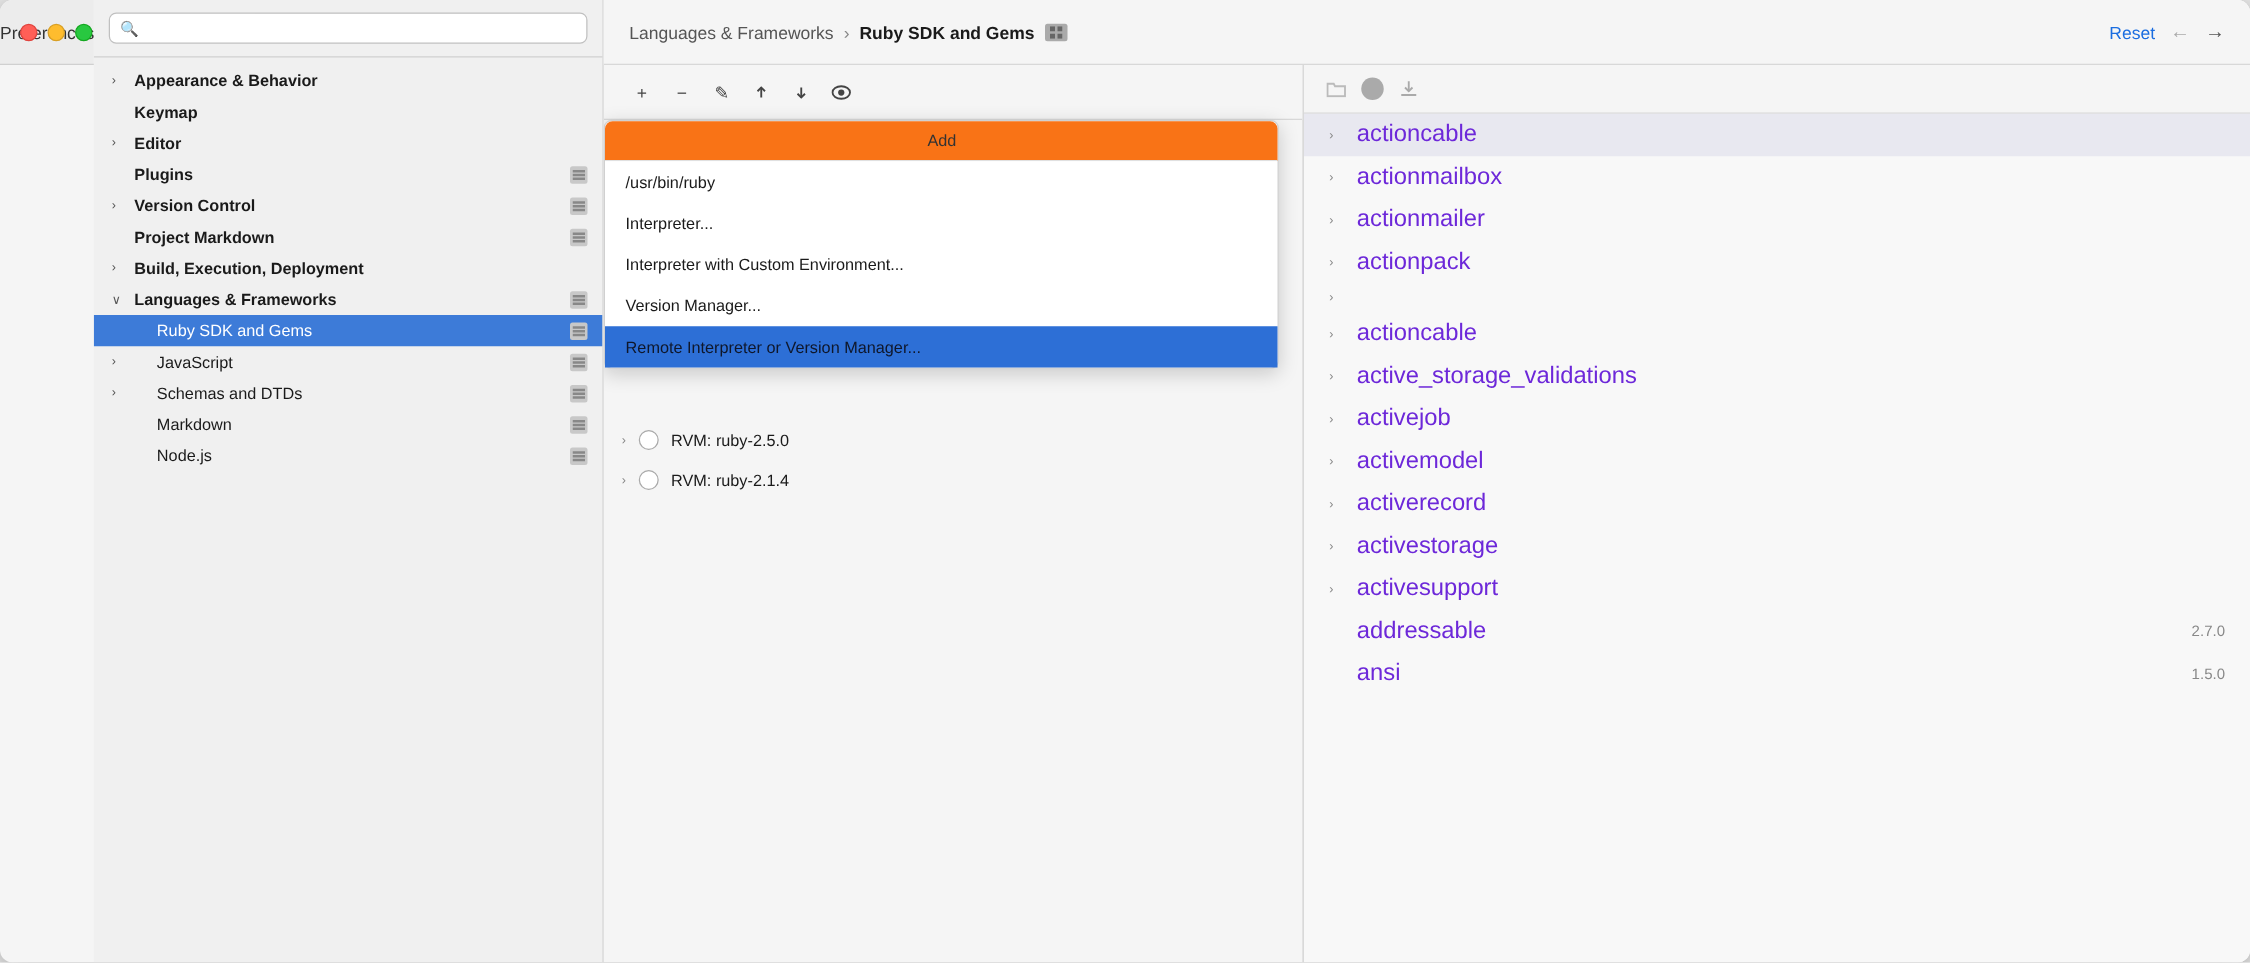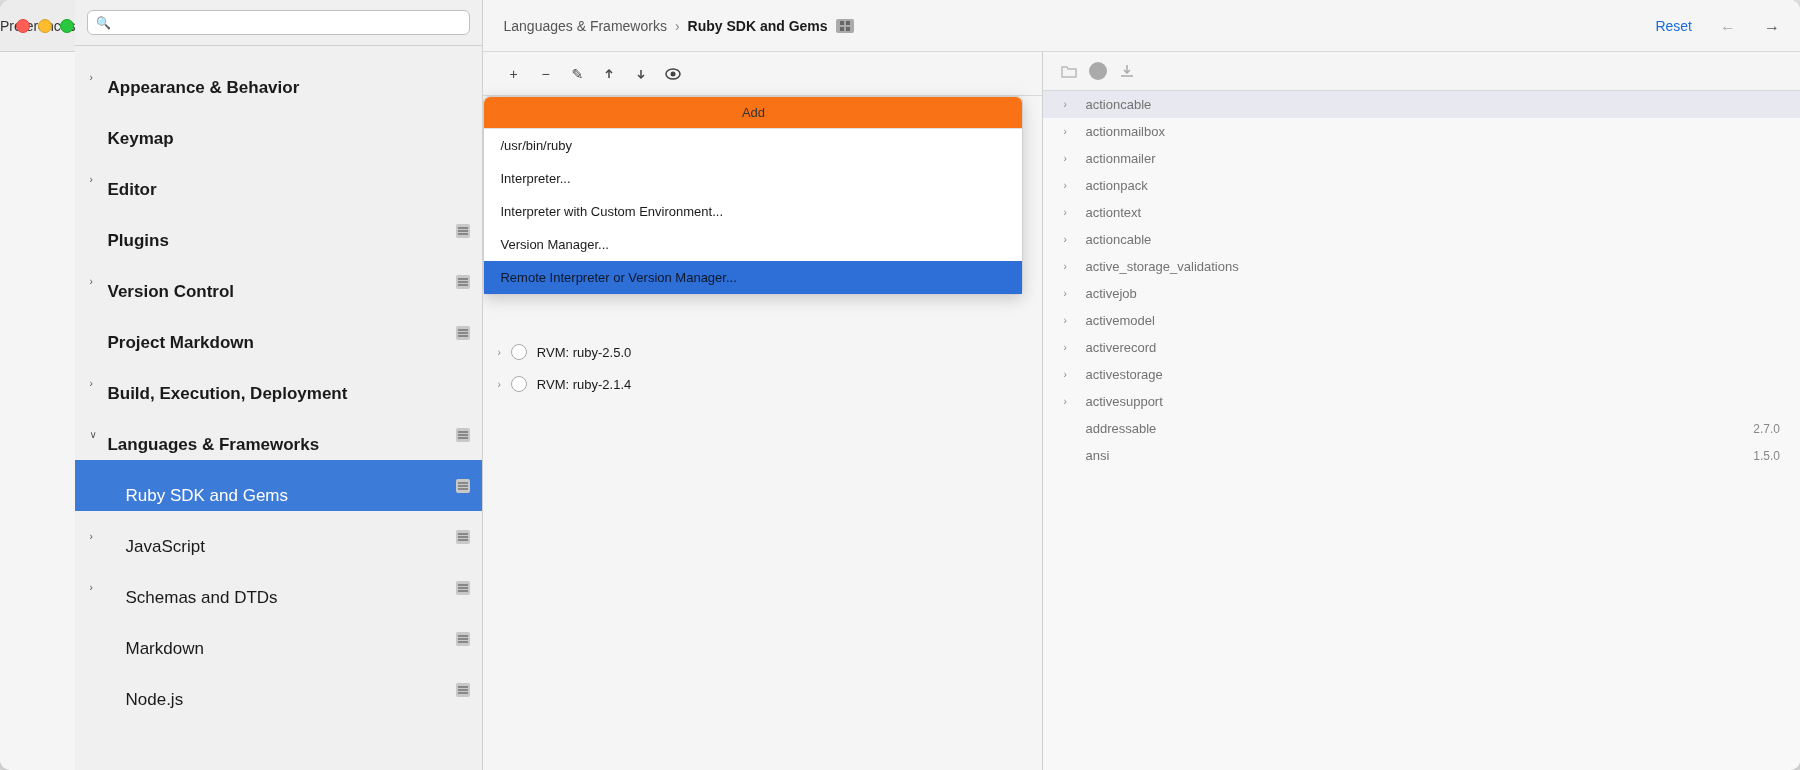--- a/index.html
+++ b/index.html
@@ -106,22 +106,21 @@
     .sidebar-item .chevron {
       margin-right: 6px;
       font-size: 10px;
       color: #555;
       width: 12px;
       flex-shrink: 0;
     }
     .sidebar-item.selected .chevron { color: white; }
     .sidebar-item .item-label {
       flex: 1;
-      font-size: 17px;
-      margin-top: 21px;
+      font-size: 13px;
     }
     .sidebar-item.bold-item .item-label { font-weight: 600; }
     .sidebar-item .item-label.indented { padding-left: 18px; }
     .sidebar-badge {
       width: 14px;
       height: 14px;
       border-radius: 2px;
       background: #c8c8c8;
       flex-shrink: 0;
       display: flex;
@@ -163,21 +162,21 @@
       height: 14px;
       background: #aaa;
       border-radius: 2px;
       display: flex;
       align-items: center;
       justify-content: center;
     }
     .breadcrumb-right {
       display: flex;
       align-items: center;
-      gap: 28px;
+      gap: 12px;
     }
     .reset-btn {
       color: #1a6de0;
       font-size: 14px;
       font-weight: 500;
       cursor: pointer;
       background: none;
       border: none;
     }
     .nav-arrow {
@@ -256,21 +255,21 @@
     
     .gem-item {
       display: flex;
       align-items: center;
       padding: 6px 20px;
       gap: 10px;
       cursor: pointer;
     }
     .gem-item.highlighted { background: #e8e8f0; }
     .gem-chevron { font-size: 10px; color: #888; width: 12px; }
-    .gem-name { font-size: 13px; color: #737373; flex: 1; }
+    .gem-name { font-size: 19px; color: #6d28d9; flex: 1; }
     .gem-version { font-size: 12px; color: #888; }
     
     .dropdown-overlay {
       position: absolute;
       top: 44px;
       left: 0;
       width: 540px;
       background: white;
       border: 1px solid #d0d0d0;
       border-radius: 6px;
@@ -574,21 +573,20 @@
               <div class="gem-item">
                 <span class="gem-chevron">›</span>
                 <span class="gem-name">actionmailer</span>
               </div>
               <div class="gem-item">
                 <span class="gem-chevron">›</span>
                 <span class="gem-name">actionpack</span>
               </div>
               <div class="gem-item">
                 <span class="gem-chevron">›</span>
-                <span class="gem-name">actiontext</span>
               </div>
               <div class="gem-item">
                 <span class="gem-chevron">›</span>
                 <span class="gem-name">actioncable</span>
               </div>
               <div class="gem-item">
                 <span class="gem-chevron">›</span>
                 <span class="gem-name">active_storage_validations</span>
               </div>
               <div class="gem-item">

